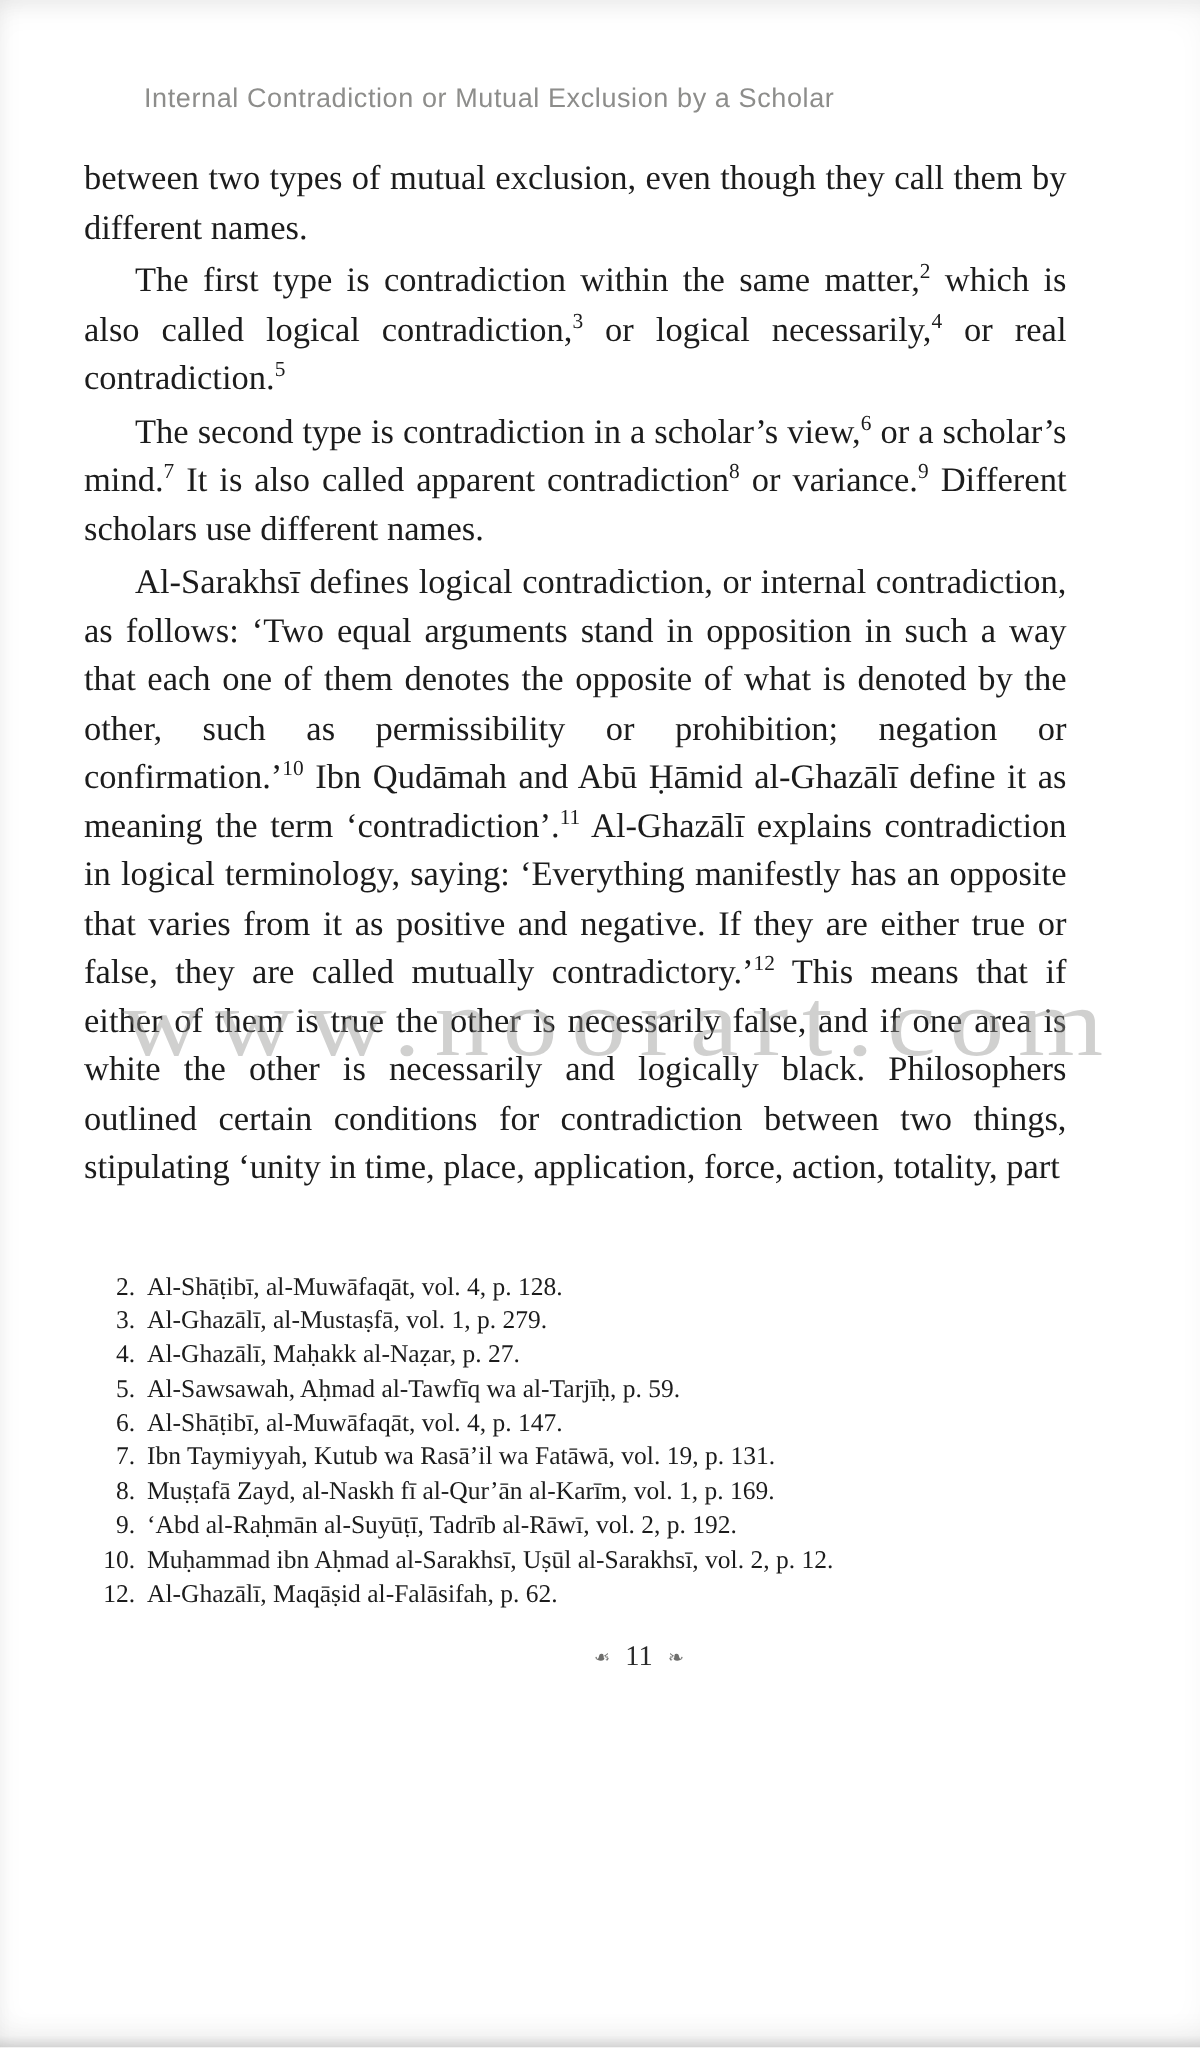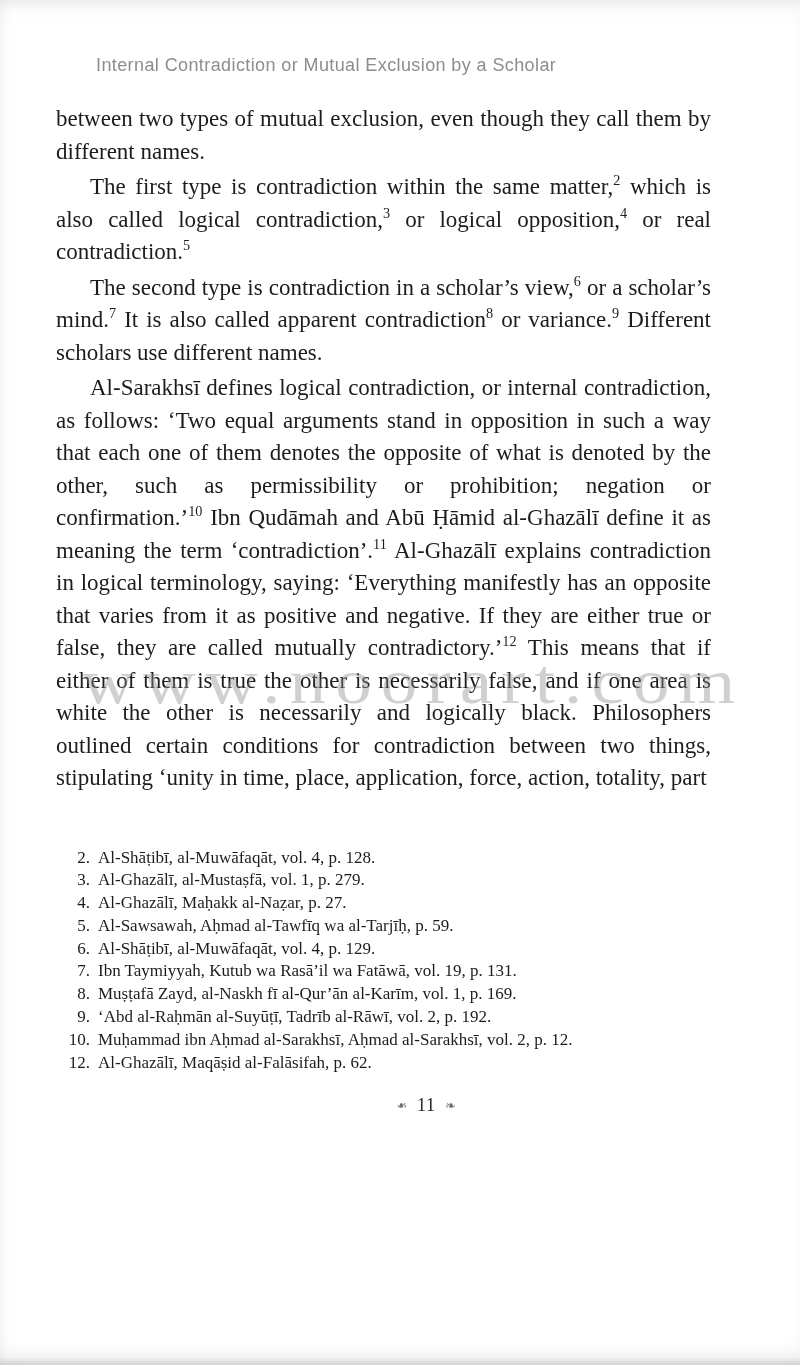--- a/index.html
+++ b/index.html
@@ -91,21 +91,21 @@
 </style>
 </head>
 <body>
 
 <div class="page">
 
   <div class="running-header">Internal Contradiction or Mutual Exclusion by a Scholar</div>
 
   <div class="body-text">
       <p class=""><span>between two types of mutual exclusion, even though they call them by different names.</span></p>
-      <p class="indent"><span>The first type is contradiction within the same matter,</span><sup>2</sup><span> which is also called logical contradiction,</span><sup>3</sup><span> or logical opposition,</span><sup>4</sup><span> or real contradiction.</span><sup>5</sup></p>
+      <p class="indent"><span>The first type is contradiction within the same matter,</span><sup>2</sup><span> which is also called logical contradiction,</span><sup>3</sup><span> or logical necessarily,</span><sup>4</sup><span> or real contradiction.</span><sup>5</sup></p>
       <p class="indent"><span>The second type is contradiction in a scholar’s view,</span><sup>6</sup><span> or a scholar’s mind.</span><sup>7</sup><span> It is also called apparent contradiction</span><sup>8</sup><span> or variance.</span><sup>9</sup><span> Different scholars use different names.</span></p>
       <p class="indent"><span>Al-Sarakhsī defines logical contradiction, or internal contradiction, as follows: ‘Two equal arguments stand in opposition in such a way that each one of them denotes the opposite of what is denoted by the other, such as permissibility or prohibition; negation or confirmation.’</span><sup>10</sup><span> Ibn Qudāmah and Abū Ḥāmid al-Ghazālī define it as meaning the term ‘contradiction’.</span><sup>11</sup><span> Al-Ghazālī explains contradiction in logical terminology, saying: ‘Everything manifestly has an opposite that varies from it as positive and negative. If they are either true or false, they are called mutually contradictory.’</span><sup>12</sup><span> This means that if either of them is true the other is necessarily false, and if one area is white the other is necessarily and logically black. Philosophers outlined certain conditions for contradiction between two things, stipulating ‘unity in time, place, application, force, action, totality, part</span></p>
     </div>
 
   <div class="footnotes">
       <div class="footnote">
         <span class="fn-num">2.</span>
         <span class="fn-text"><span>Al-Shāṭibī, </span><span class="it">al-Muwāfaqāt</span><span>, vol. 4, p. 128.</span></span>
       </div>
       <div class="footnote">
@@ -115,37 +115,37 @@
       <div class="footnote">
         <span class="fn-num">4.</span>
         <span class="fn-text"><span>Al-Ghazālī, </span><span class="it">Maḥakk al-Naẓar</span><span>, p. 27.</span></span>
       </div>
       <div class="footnote">
         <span class="fn-num">5.</span>
         <span class="fn-text"><span>Al-Sawsawah, </span><span class="it">Aḥmad al-Tawfīq wa al-Tarjīḥ</span><span>, p. 59.</span></span>
       </div>
       <div class="footnote">
         <span class="fn-num">6.</span>
-        <span class="fn-text"><span>Al-Shāṭibī, </span><span class="it">al-Muwāfaqāt</span><span>, vol. 4, p. 129.</span></span>
+        <span class="fn-text"><span>Al-Shāṭibī, </span><span class="it">al-Muwāfaqāt</span><span>, vol. 4, p. 147.</span></span>
       </div>
       <div class="footnote">
         <span class="fn-num">7.</span>
         <span class="fn-text"><span>Ibn Taymiyyah, </span><span class="it">Kutub wa Rasā’il wa Fatāwā</span><span>, vol. 19, p. 131.</span></span>
       </div>
       <div class="footnote">
         <span class="fn-num">8.</span>
         <span class="fn-text"><span>Muṣṭafā Zayd, </span><span class="it">al-Naskh fī al-Qur’ān al-Karīm</span><span>, vol. 1, p. 169.</span></span>
       </div>
       <div class="footnote">
         <span class="fn-num">9.</span>
         <span class="fn-text"><span>‘Abd al-Raḥmān al-Suyūṭī, </span><span class="it">Tadrīb al-Rāwī</span><span>, vol. 2, p. 192.</span></span>
       </div>
       <div class="footnote">
         <span class="fn-num">10.</span>
-        <span class="fn-text"><span>Muḥammad ibn Aḥmad al-Sarakhsī, </span><span class="it">Aḥmad al-Sarakhsī</span><span>, vol. 2, p. 12.</span></span>
+        <span class="fn-text"><span>Muḥammad ibn Aḥmad al-Sarakhsī, </span><span class="it">Uṣūl al-Sarakhsī</span><span>, vol. 2, p. 12.</span></span>
       </div>
       <div class="footnote">
         <span class="fn-num">12.</span>
         <span class="fn-text"><span>Al-Ghazālī, </span><span class="it">Maqāṣid al-Falāsifah</span><span>, p. 62.</span></span>
       </div>
     </div>
 
   <div class="page-number-row">
     <span class="ornament left">❧</span><span>11</span><span class="ornament">❧</span>
   </div>

